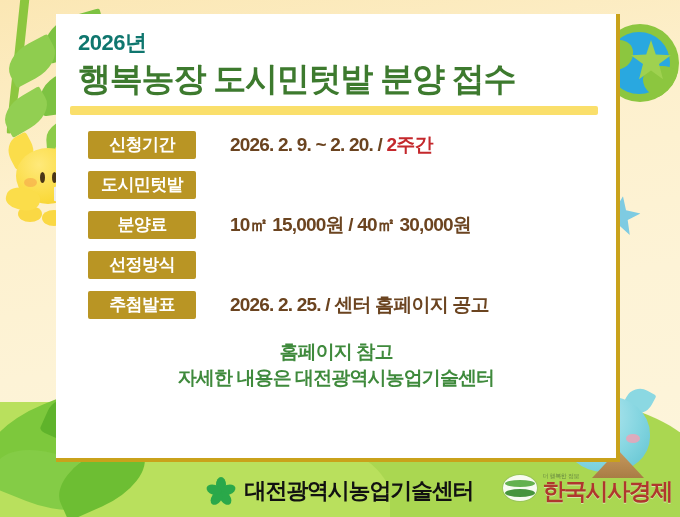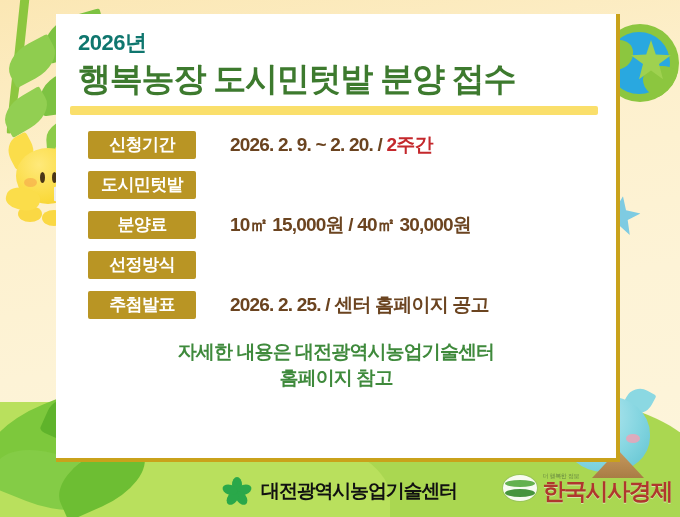--- a/index.html
+++ b/index.html
@@ -234,21 +234,21 @@
   .org-inner { display:flex; align-items:center; gap:10px; }
   .org-logo {
     width:28px; height:28px; position:relative;
   }
   .org-logo .petal{
     position:absolute; left:9px; top:0; width:10px; height:15px;
     background:#2aa84a; border-radius:50% 50% 50% 50%;
     transform-origin:50% 100%;
   }
   .org-name {
-    font-size:19px; font-weight:bold; color:#111111; letter-spacing:-1.2px;
+    font-size:22px; font-weight:bold; color:#111111; letter-spacing:-1.2px;
   }
 
   
   .watermark {
     position:absolute; right:8px; bottom:14px; z-index:9;
     display:flex; align-items:center; gap:5px; opacity:.92;
   }
   .wm-icon {
     width:34px; height:26px; border-radius:50%;
     background:#ffffff; position:relative; overflow:hidden;
@@ -319,22 +319,22 @@
       </div>
 
       <div class="row">
         <div class="row-label">추첨발표</div>
         <div class="row-value"><span>2026. 2. 25. / 센터 홈페이지 공고</span><span class="hl"></span></div>
       </div>
 
     </div>
 
     <div class="note">
+      <div>홈페이지 참고</div>
       <div>자세한 내용은 대전광역시농업기술센터</div>
-      <div>홈페이지 참고</div>
     </div>
 
   </div>
 
   <div class="deco moon"></div>
   <div class="deco dot-blue"></div>
   <div class="deco dot-blue2"></div>
   <div class="deco saturn-ring"></div>
   <div class="deco saturn"></div>
   <div class="deco spark spark-1"></div>

